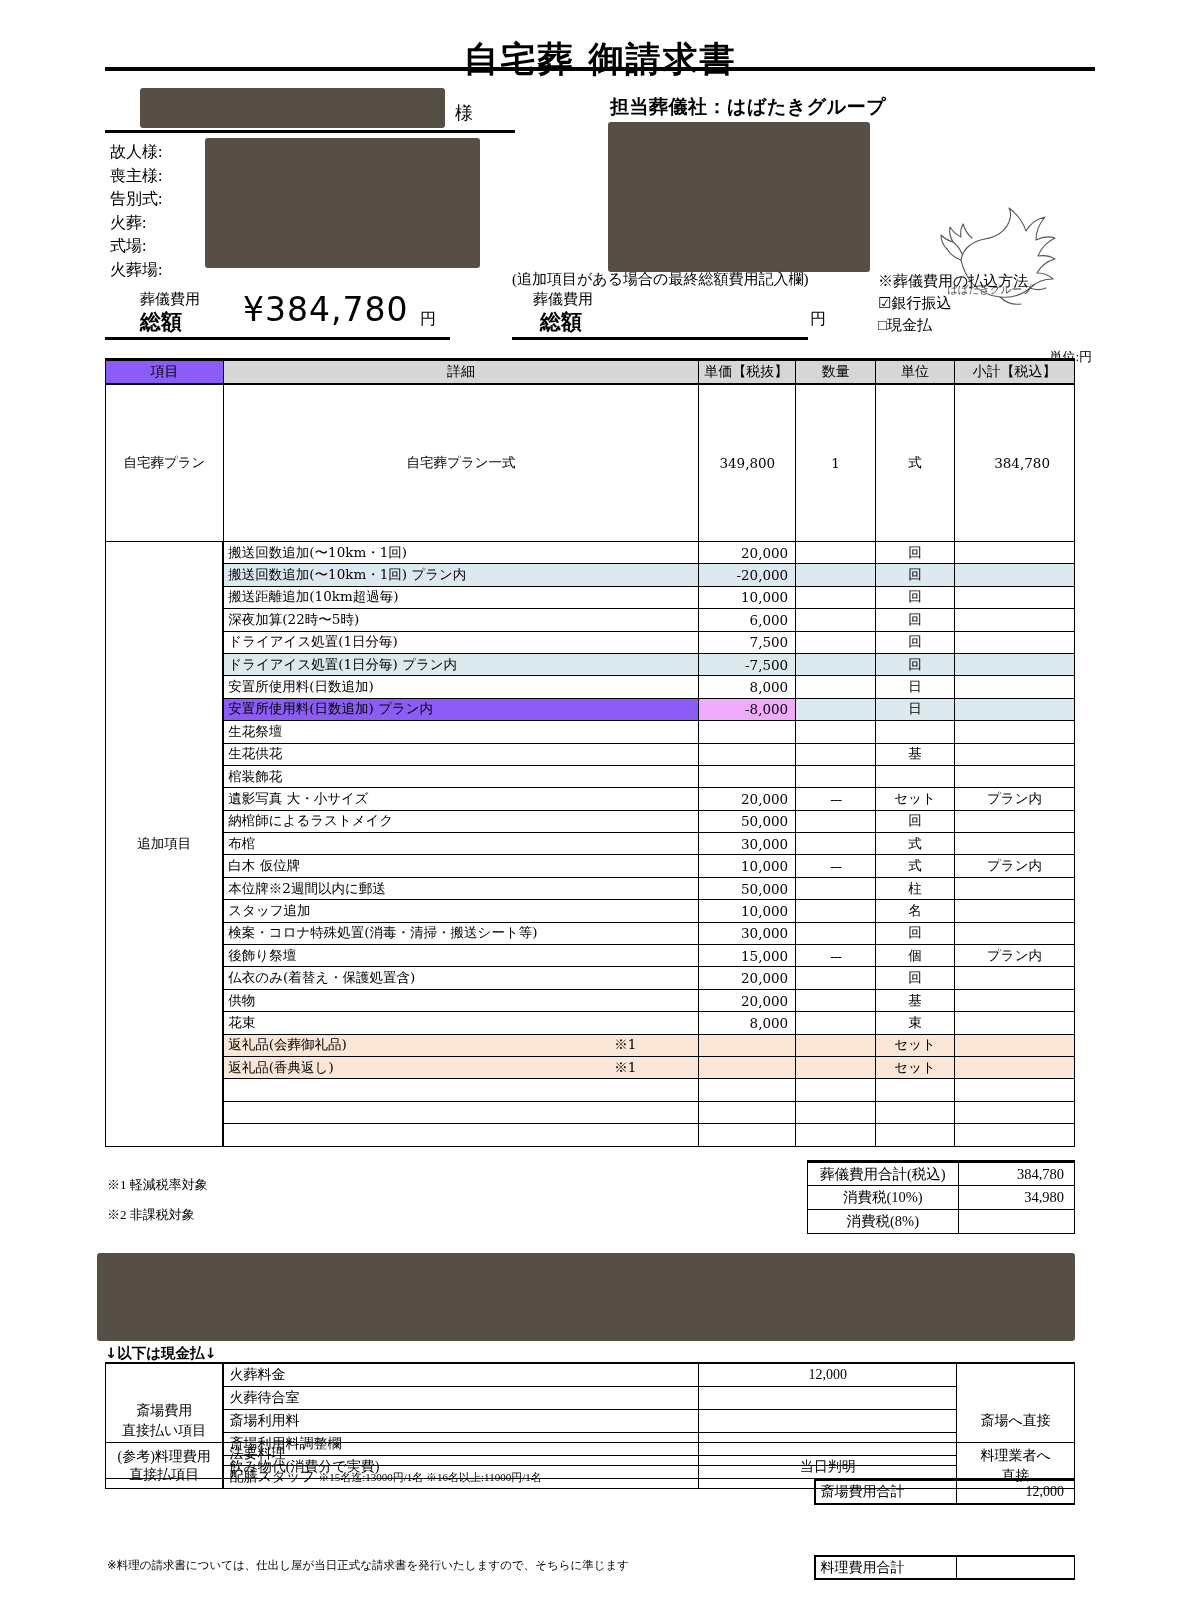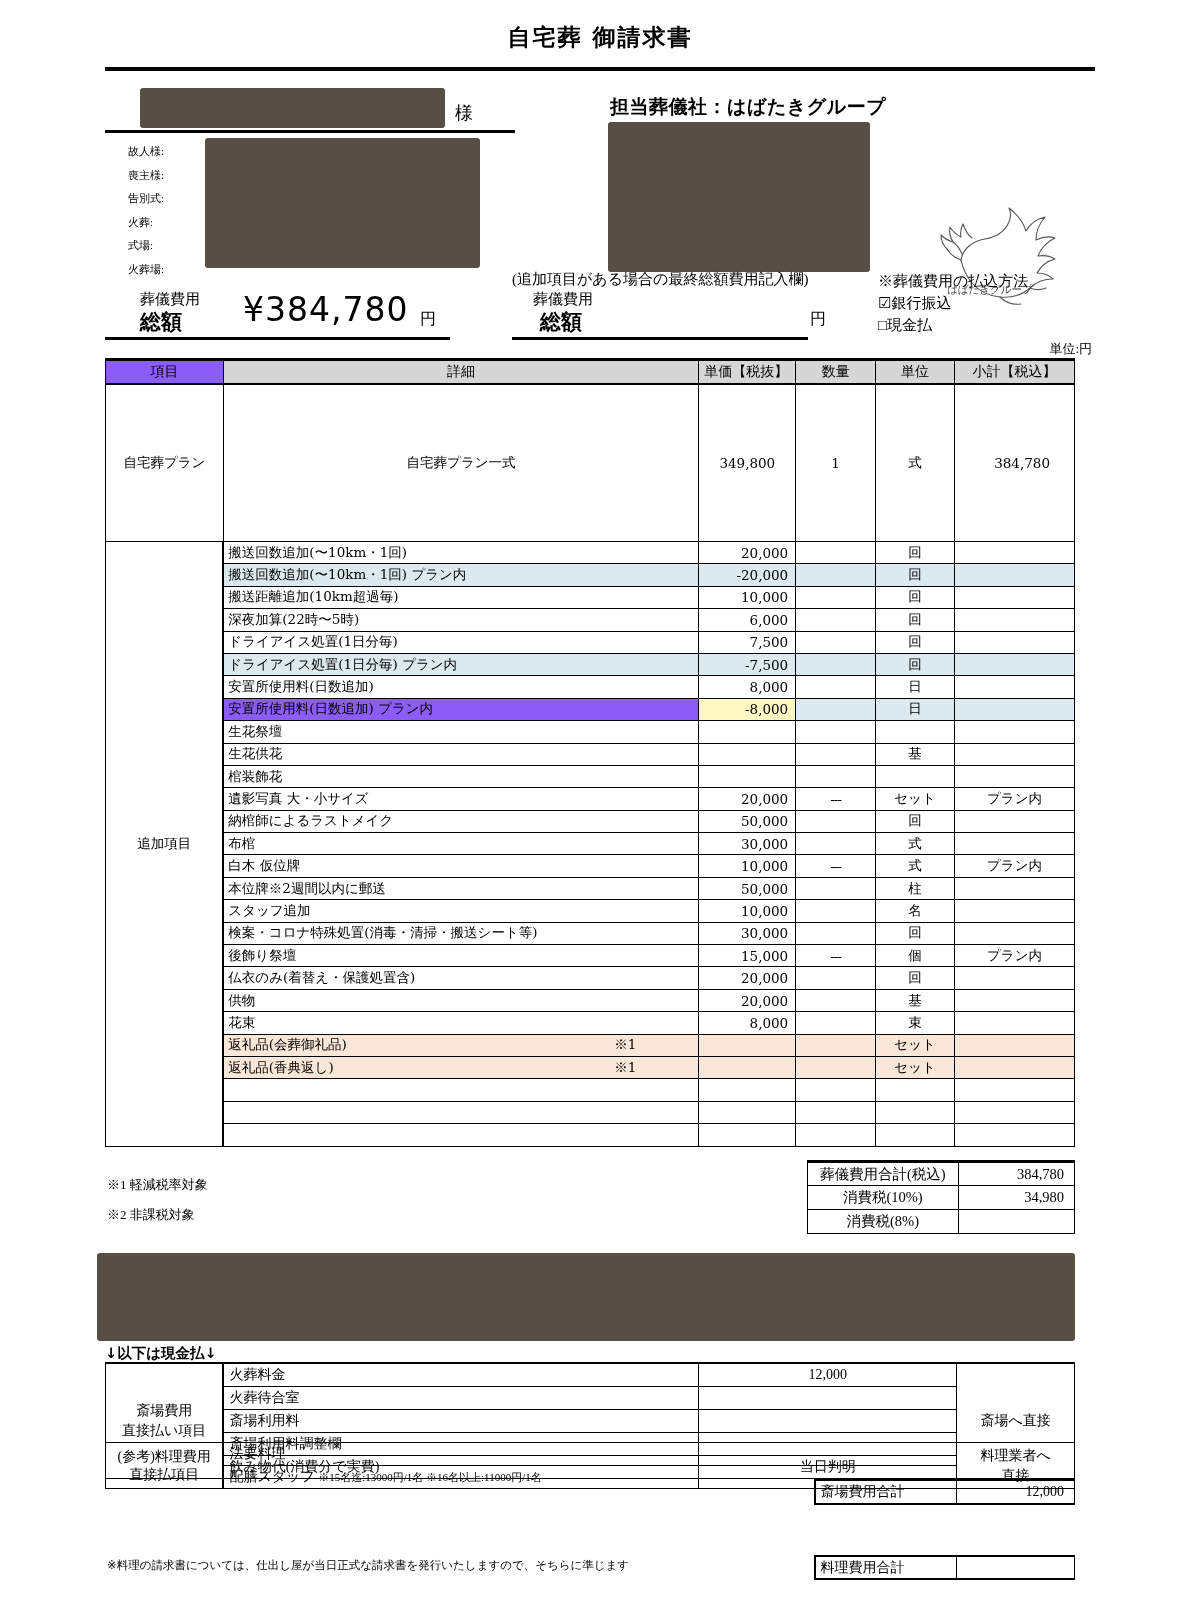--- a/index.html
+++ b/index.html
@@ -9,24 +9,24 @@
     background:#ffffff;
     font-family:"Liberation Serif","DejaVu Serif",serif;
     color:#000;
     position:relative;
     overflow:hidden;
   }
 
   
   .title {
     text-align:center;
-    font-size:23px;
+    font-size:35px;
     font-weight:bold;
     letter-spacing:2px;
-    padding-top:22px;
+    padding-top:36px;
     font-family:"DejaVu Serif","Liberation Serif",serif;
   }
   .title-rule {
     position:absolute;
     left:105px; right:105px;
     top:67px;
     border-top:4px solid #000;
   }
 
   
@@ -41,22 +41,22 @@
   .cust-line {
     position:absolute; left:105px; top:52px; width:410px;
     border-bottom:3px solid #000;
   }
   .cust-sama {
     position:absolute; left:455px; top:23px;
     font-size:18px;
   }
 
   .deceased-labels {
-    position:absolute; left:128px; top:62px;
-    font-size:11px; line-height:23.5px;
+    position:absolute; left:110px; top:62px;
+    font-size:16px; line-height:23.5px;
   }
   .info-redact { position:absolute; left:205px; top:60px; width:275px; height:130px; }
 
   .firm-title {
     position:absolute; left:610px; top:16px;
     font-size:19px; font-weight:bold;
     font-family:"DejaVu Sans","Liberation Sans",sans-serif;
     letter-spacing:0.5px;
   }
   .firm-redact { position:absolute; left:608px; top:44px; width:262px; height:150px; }
@@ -81,21 +81,21 @@
   .tot-mid-note { position:absolute; left:512px; top:192px; font-size:15px; }
   .tot-mid-lbl1 { position:absolute; left:533px; top:212px; font-size:15px; }
   .tot-mid-lbl2 { position:absolute; left:540px; top:230px; font-size:21px; font-weight:bold; }
   .tot-mid-yen  { position:absolute; left:810px; top:231px; font-size:16px; }
   .tot-mid-rule { position:absolute; left:512px; top:259px; width:296px; border-bottom:3px solid #000; }
 
   
   .pay-head { position:absolute; left:878px; top:194px; font-size:15px; }
   .pay-opt1 { position:absolute; left:878px; top:216px; font-size:15px; }
   .pay-opt2 { position:absolute; left:878px; top:238px; font-size:15px; }
-  .unit-note { position:absolute; right:108px; top:262px; font-size:13px; }
+  .unit-note { position:absolute; right:108px; top:270px; font-size:13px; }
 
   
   table { border-collapse:collapse; }
   .main-tbl {
     position:absolute; left:105px; top:358px; width:970px;
     font-family:"DejaVu Serif","Liberation Serif",serif;
   }
   .main-tbl td, .main-tbl th {
     border:1px solid #000;
     font-size:13.5px;
@@ -306,21 +306,21 @@
       </tr>
       <tr>
         <td class="c-desc"><span>安置所使用料(日数追加)</span></td>
         <td class="c-price">8,000</td>
         <td class="c-qty"></td>
         <td class="c-unit">日</td>
         <td class="c-sub sub-in"></td>
       </tr>
       <tr class="row-blue">
         <td class="c-desc" style="background: #8b5cf6;"><span>安置所使用料(日数追加) プラン内</span></td>
-        <td class="c-price" style="background: #fef9c3;">-8,000</td>
+        <td class="c-price" style="background: #f0abfc;">-8,000</td>
         <td class="c-qty" style="background: rgb(220, 234, 239);"></td>
         <td class="c-unit" style="background: rgb(220, 234, 239);">日</td>
         <td class="c-sub sub-in" style="background: rgb(220, 234, 239);"></td>
       </tr>
       <tr>
         <td class="c-desc"><span>生花祭壇</span></td>
         <td class="c-price"></td>
         <td class="c-qty"></td>
         <td class="c-unit"></td>
         <td class="c-sub sub-in"></td>

